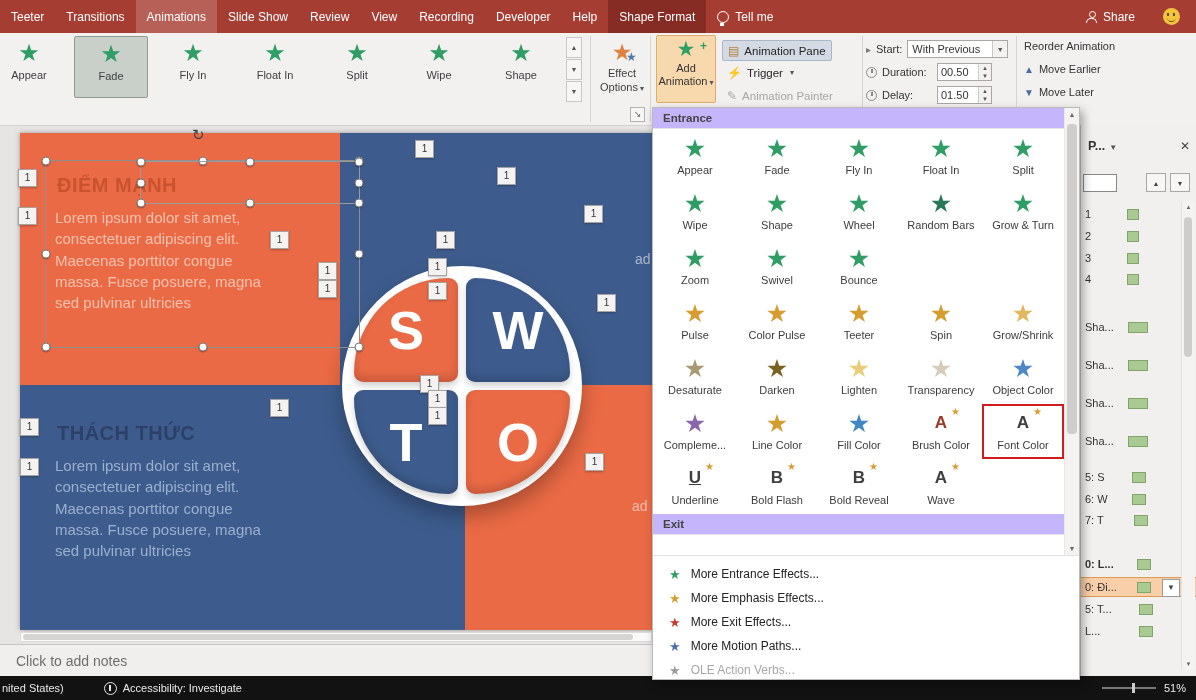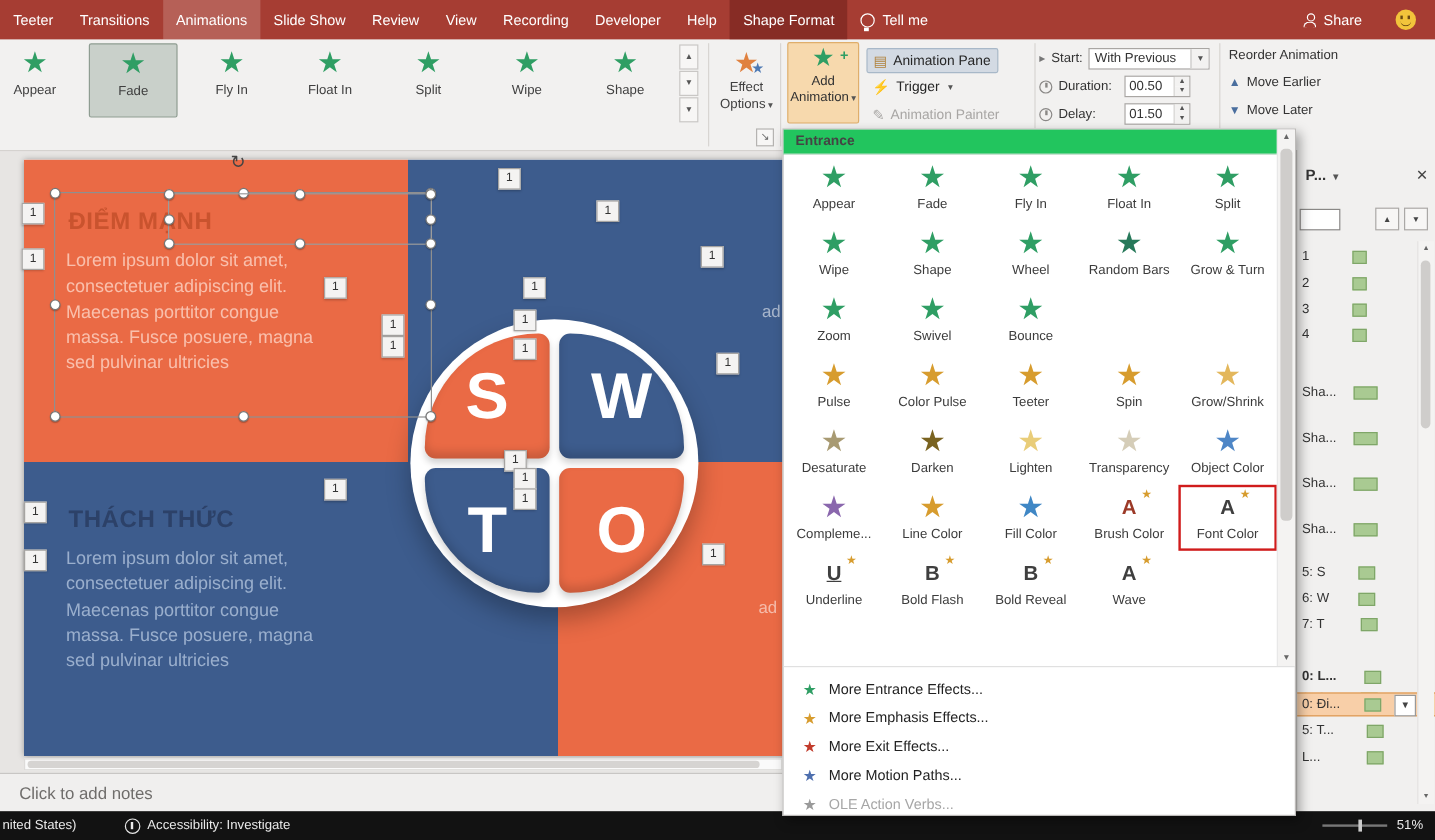--- a/index.html
+++ b/index.html
@@ -91,21 +91,21 @@
   #overlay{position:absolute;left:0;top:0;width:1196px;height:700px;z-index:20;pointer-events:none;}
   .selbox{position:absolute;border:1px solid #8f8f8f;}
   #selbox-b{left:45px;top:160px;width:313px;height:186px;}
   #selbox-a{left:140px;top:161px;width:218px;height:41px;border-color:#9b9b9b;}
   .hdl{position:absolute;width:7px;height:7px;background:#fff;border:1px solid #777;border-radius:50%;transform:translate(-50%,-50%);box-shadow:0 1px 1px rgba(0,0,0,.25);}
   .rotate{position:absolute;left:192px;top:126px;font-size:15px;color:#444;}
   .badge{position:absolute;width:17px;height:16px;background:#f4f3f2;border:1px solid #a6a4a2;font-size:10px;color:#333;text-align:center;line-height:16px;box-shadow:0 1px 2px rgba(0,0,0,.25);}
   
   .menu{position:absolute;left:652px;top:107px;width:428px;height:573px;background:#fff;border:1px solid #bdbbb9;box-shadow:3px 4px 9px rgba(0,0,0,.35);z-index:60;box-sizing:border-box;}
   .menu-content{position:absolute;left:0;top:0;right:14px;}
-  .msec-head{height:20px;background:#22c55e;font-size:11.5px;font-weight:bold;color:#444;padding-left:10px;line-height:20px;border-bottom:1px solid #e6e6e6;}
+  .msec-head{height:20px;background:#c4b5fd;font-size:11.5px;font-weight:bold;color:#444;padding-left:10px;line-height:20px;border-bottom:1px solid #e6e6e6;}
   .mgrid{display:grid;grid-template-columns:repeat(5,82px);padding-left:1px;}
   .mitem{height:55px;display:flex;flex-direction:column;align-items:center;padding-top:5px;box-sizing:border-box;}
   .mitem.hl{outline:2px solid #d01c1c;outline-offset:-2px;}
   .micon{height:28px;min-width:34px;display:flex;align-items:center;justify-content:center;position:relative;}
   .mstar{font-size:25px;line-height:28px;}
   .mletter{font-size:17px;font-weight:bold;}
   .mletter.und{text-decoration:underline;}
   .mstar-mini{position:absolute;right:-2px;top:-3px;font-size:10px;color:#d79c2e;}
   .mlabel{font-size:11px;color:#3c3c3c;margin-top:2px;white-space:nowrap;}
   #menu-footer{position:absolute;left:0;right:0;top:447px;border-top:1px solid #e0e0e0;padding-top:6px;}
@@ -532,20 +532,21 @@
             <div class="mlabel">Bold Reveal</div>
           </div>
           <div class="mitem">
             <div class="micon">
               <div class="mletter" style="color: rgb(63, 63, 63);">A</div>
               <div class="mstar-mini">★</div>
             </div>
             <div class="mlabel">Wave</div>
           </div>
         </div>
+        <div class="msec-head">Exit</div>
         <div class="mgrid"></div>
       </div>
     </div>
   <div id="menu-footer">
       <div class="mfrow">
         <div class="mfstar" style="color: rgb(47, 158, 100);">★</div>
         <div class="mflabel">More Entrance Effects...</div>
       </div>
       <div class="mfrow">
         <div class="mfstar" style="color: rgb(215, 156, 46);">★</div>

